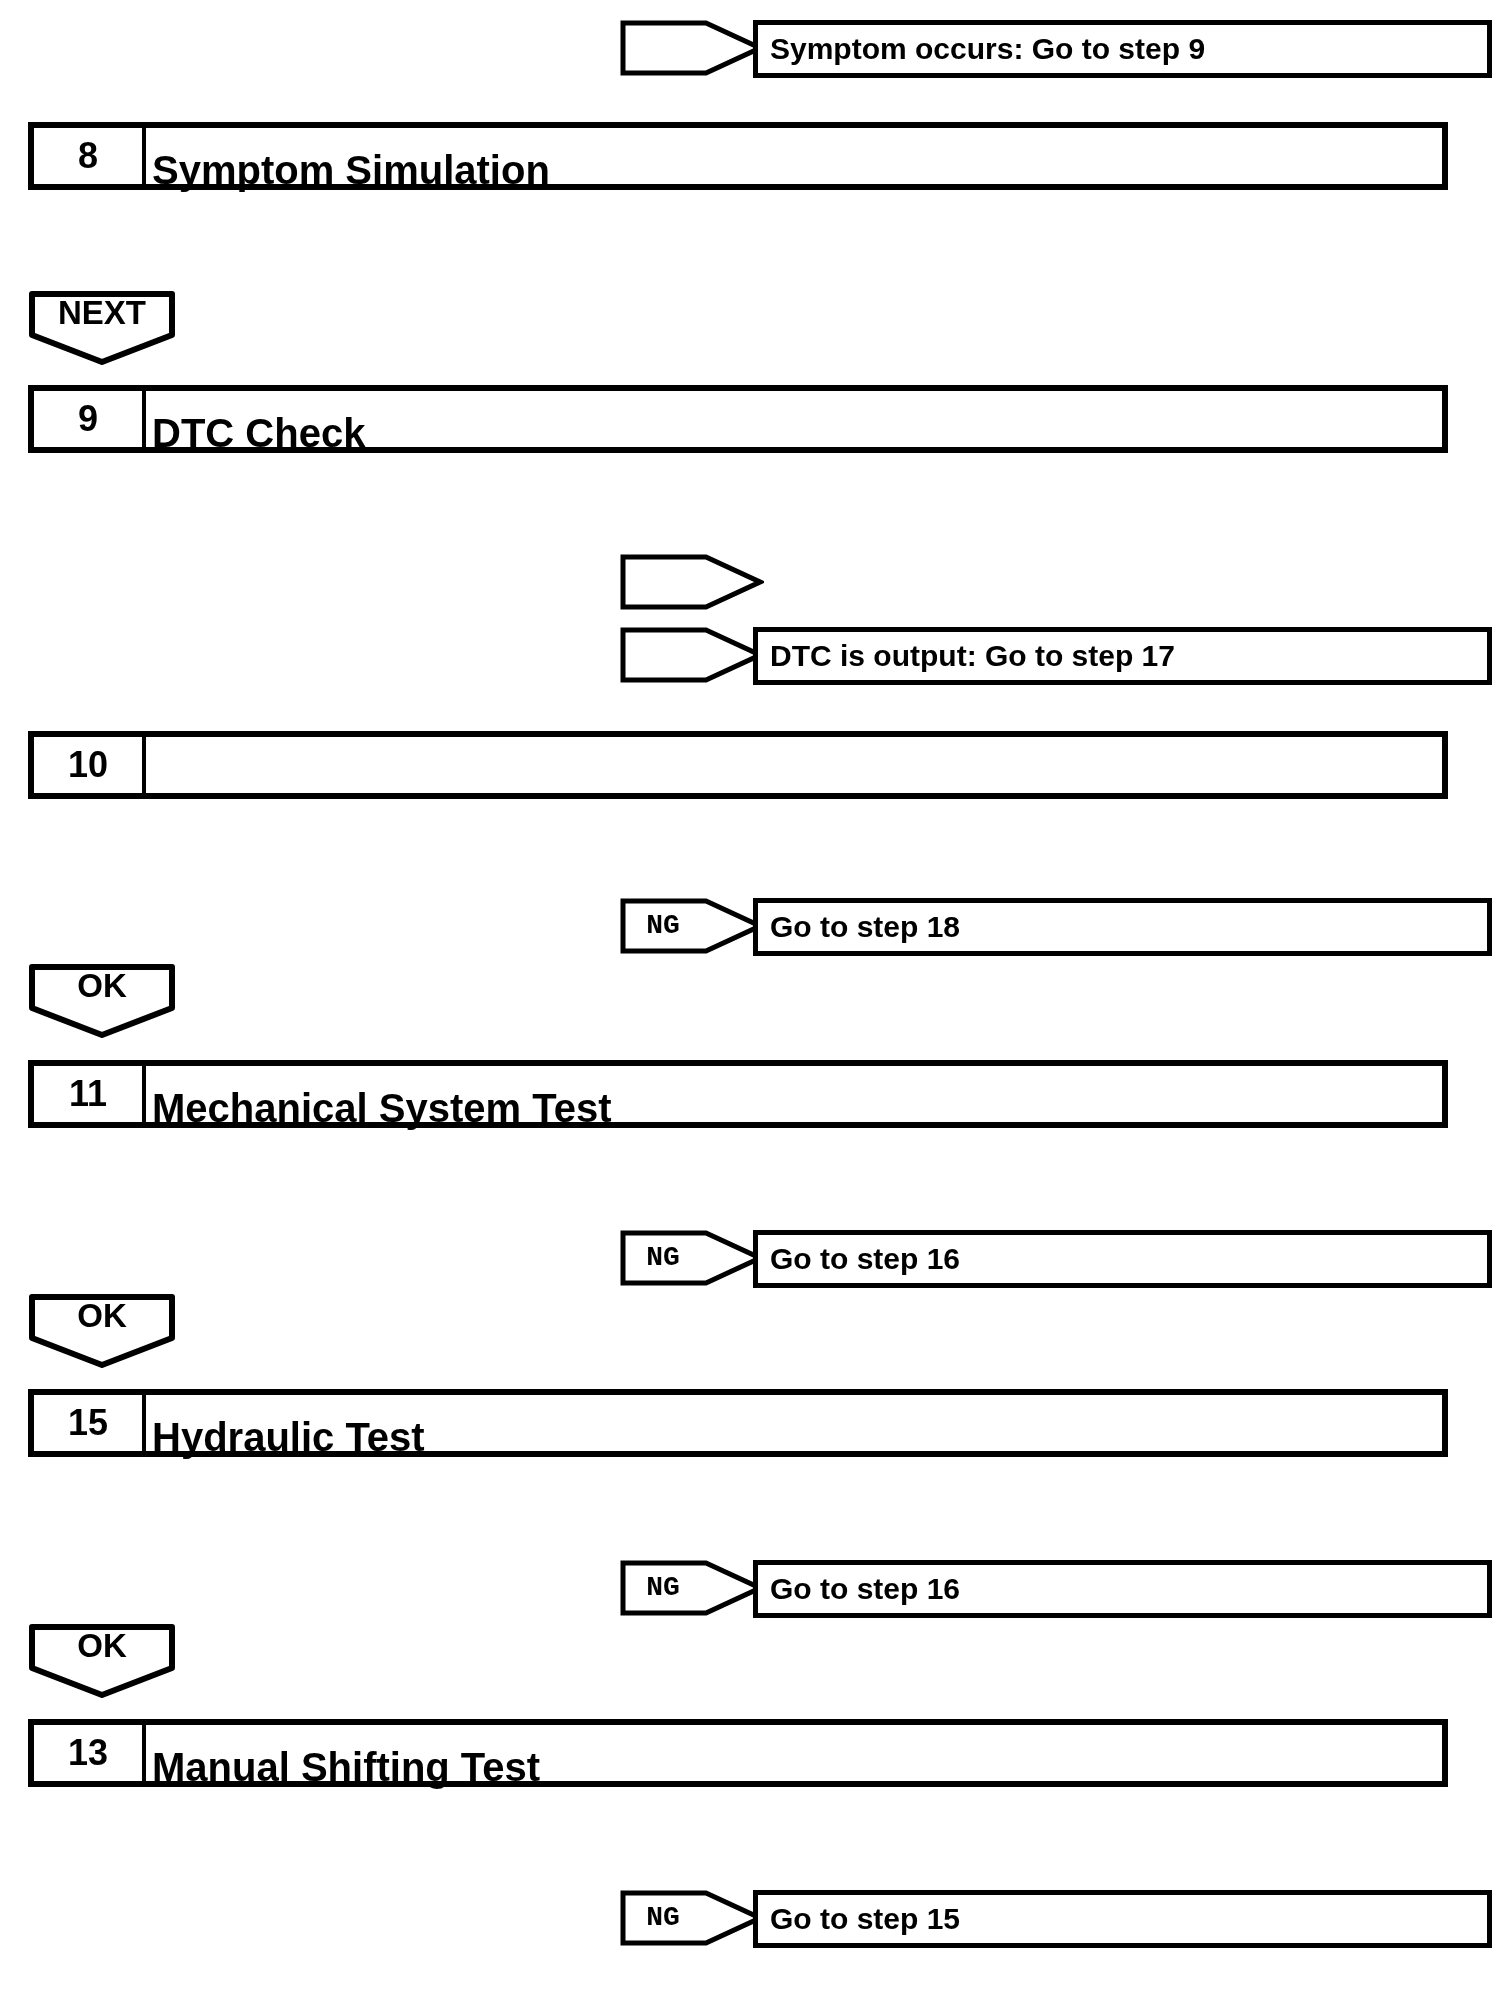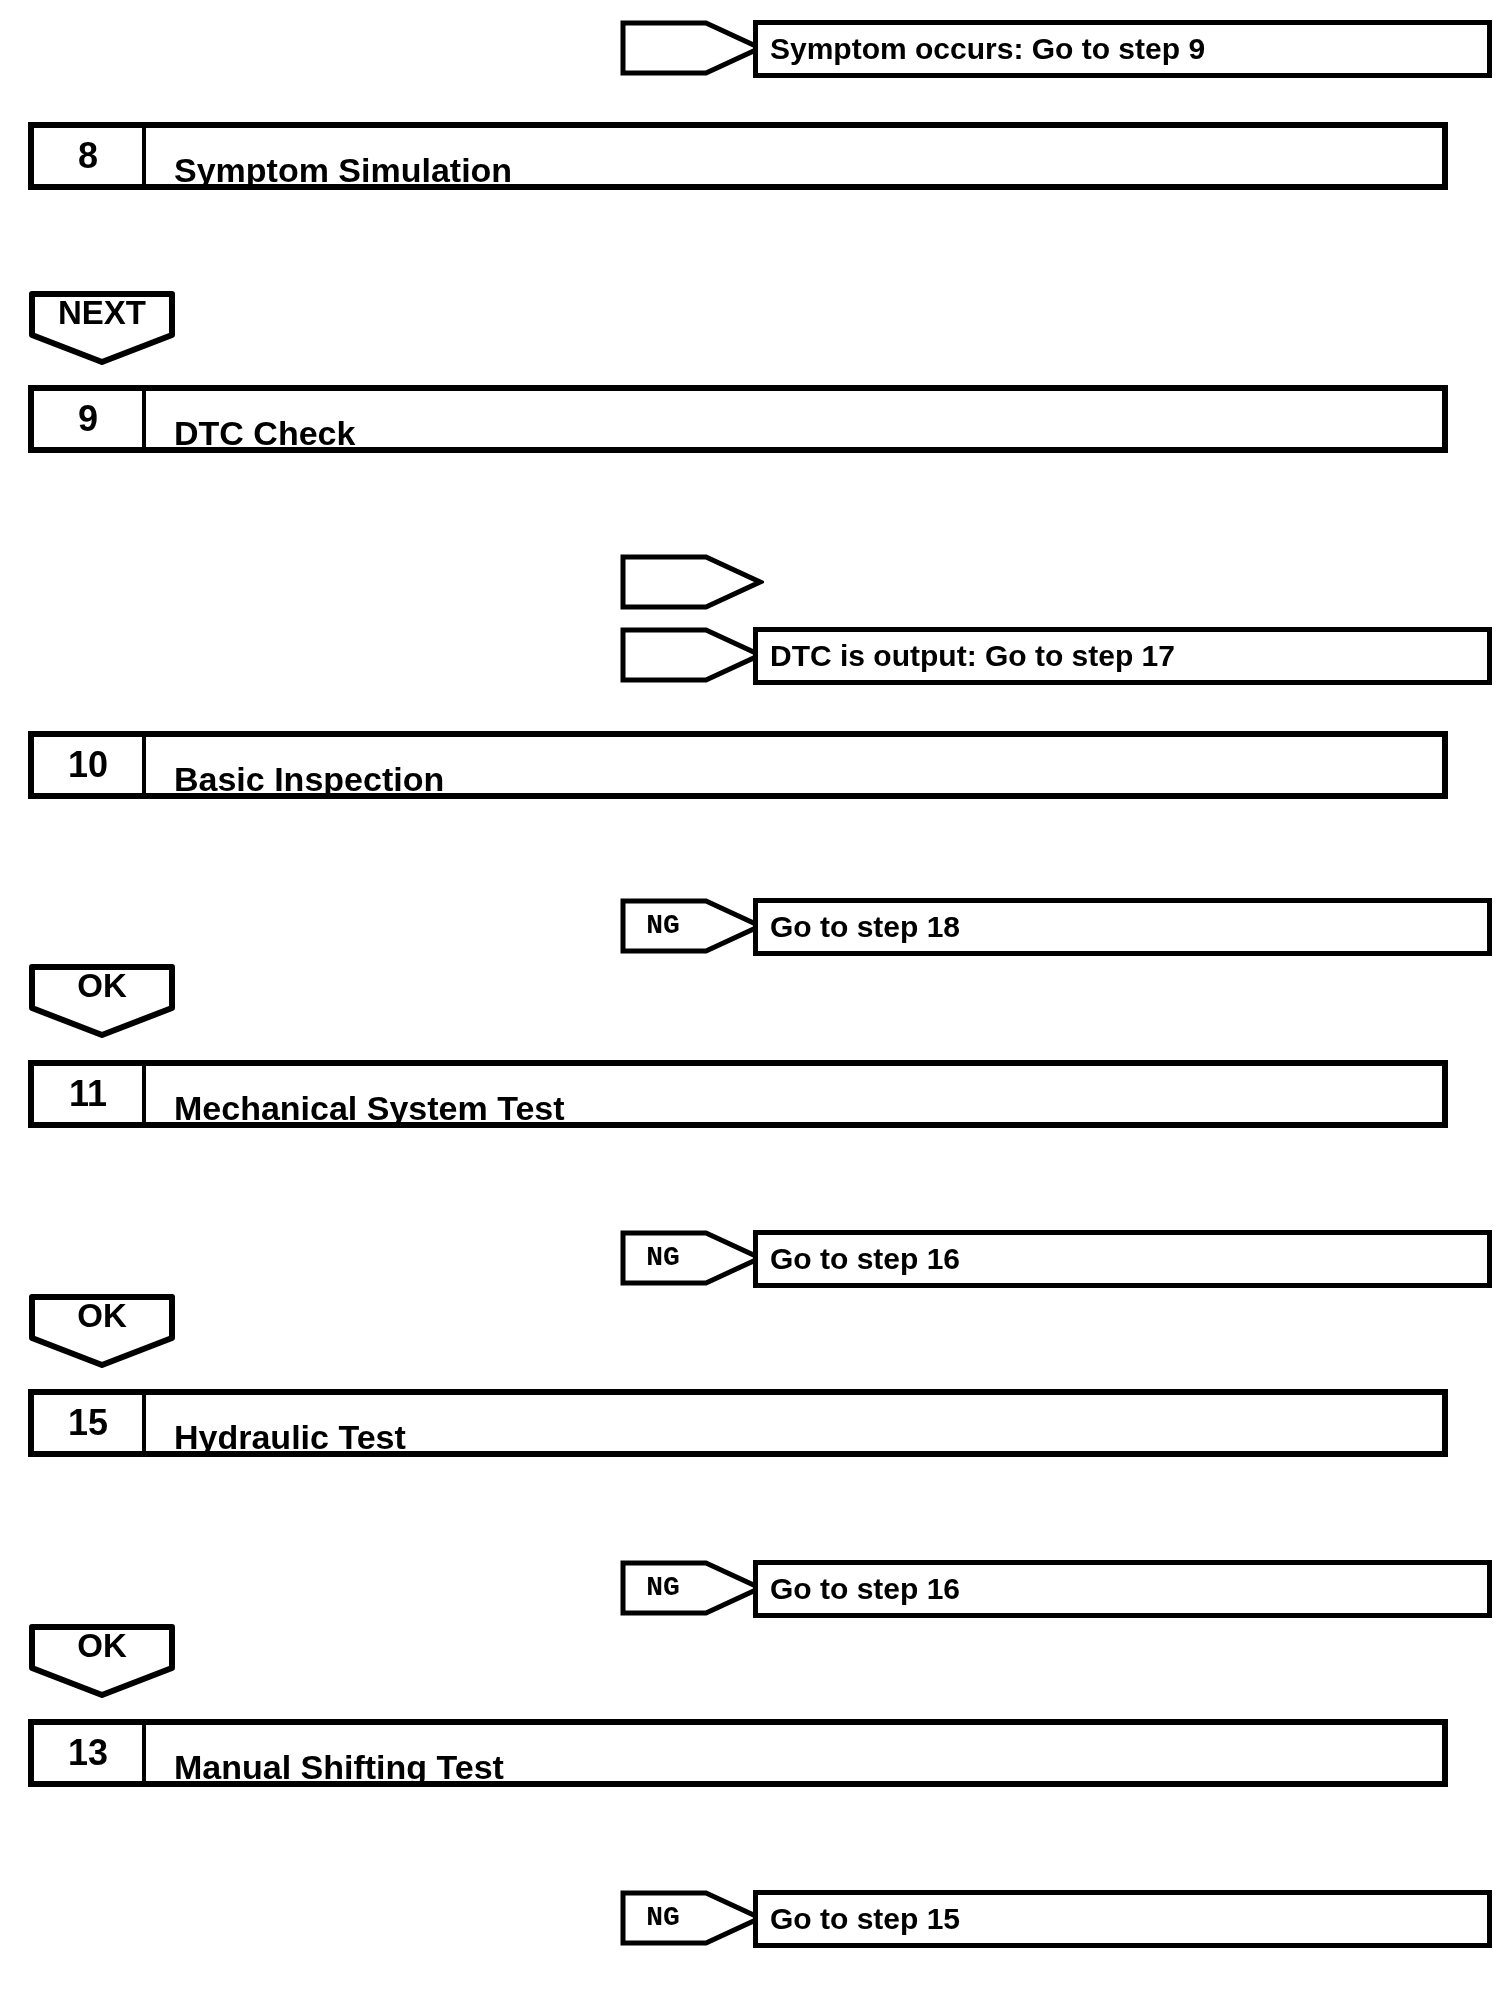--- a/index.html
+++ b/index.html
@@ -30,22 +30,22 @@
     border-right: 4px solid #000;
     display: flex;
     align-items: center;
     justify-content: center;
     font-size: 36px;
   }
   .step-title {
     flex: 1;
     display: flex;
     align-items: center;
-    padding-left: 28px;
-    font-size: 34px;
+    padding-left: 6px;
+    font-size: 40px;
     white-space: nowrap;
     margin-top: 28px;
   }
 
   
   .res-arrow {
     position: absolute;
     left: 620px;
     width: 144px;
     height: 56px;
@@ -142,21 +142,20 @@
       <polygon points="3,3 86,3 140,28 86,53 3,53" fill="#fff" stroke="#000" stroke-width="5"></polygon>
     </svg>
     <span class="arrow-label"></span>
   </div>
   <div class="res-box" style="top:627px">
     <span>DTC is output: Go to step 17</span>
   </div>
 
   <div class="step" style="top:731px">
     <div class="step-num">10</div>
-    <div class="step-title">Basic Inspection</div>
   </div>
 
   <div class="res-arrow" style="top:898px">
     <svg width="144" height="56" viewBox="0 0 144 56">
       <polygon points="3,3 86,3 140,28 86,53 3,53" fill="#fff" stroke="#000" stroke-width="5"></polygon>
     </svg>
     <span class="arrow-label">NG</span>
   </div>
   <div class="res-box" style="top:898px">
     <span>Go to step 18</span>

